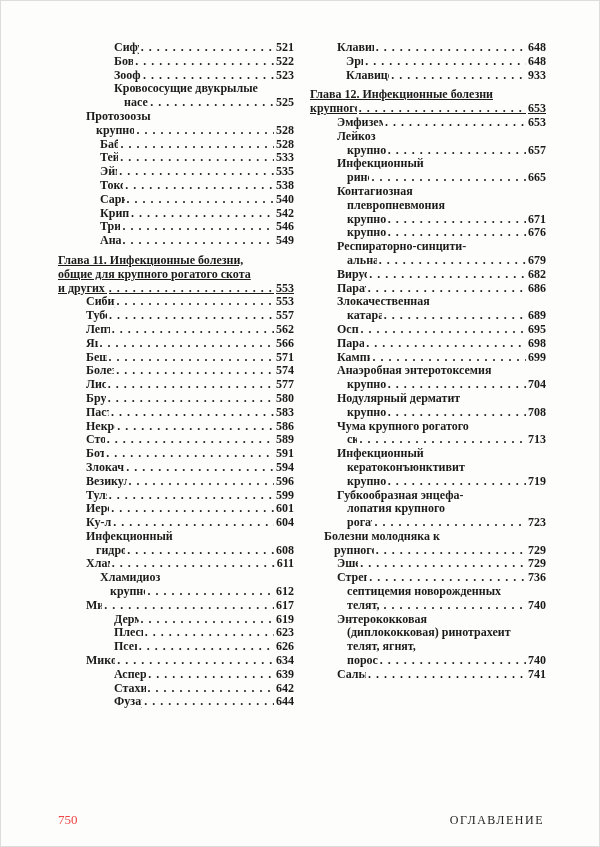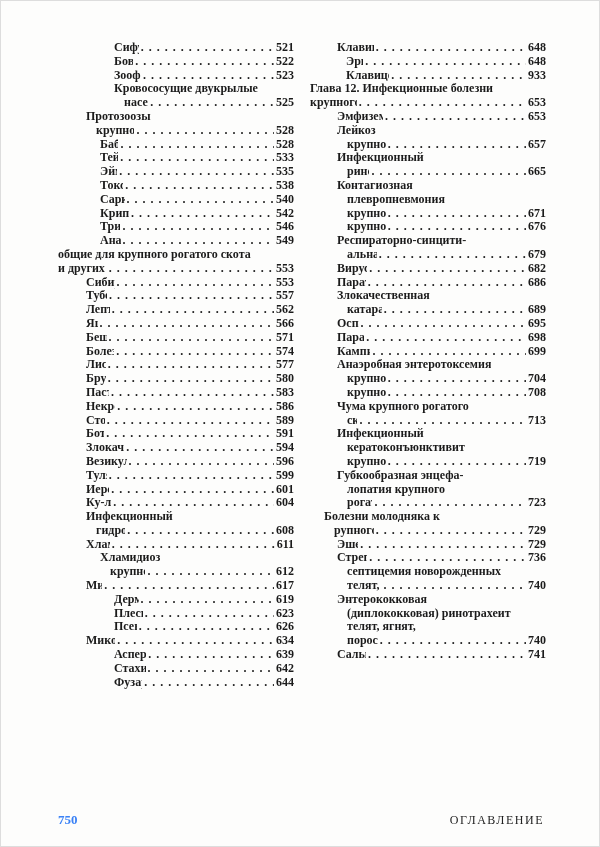--- a/index.html
+++ b/index.html
@@ -25,21 +25,21 @@
     gap: 16px;
   }
   .col {
     width: 236px;
     flex: 0 0 236px;
     font-size: 12px;
     line-height: 13.8px;
     font-weight: bold;
   }
   .entry { }
-  .entry.bold { margin-top: 0; }
+  .entry.bold { margin-top: 6px; text-decoration: underline; }
   .line {
     display: flex;
     align-items: baseline;
     white-space: nowrap;
     height: 13.8px;
     overflow: hidden;
   }
   .txt { flex: 0 1 auto; overflow: hidden; }
   .dots {
     flex: 1 1 auto;
@@ -65,22 +65,22 @@
     position: absolute;
     left: 57px;
     right: 55px;
     bottom: 18px;
     display: flex;
     justify-content: space-between;
     align-items: baseline;
   }
   .folio {
     font-size: 13px;
-    font-weight: bold;
-    color: #3b82f6;
+    font-weight: normal;
+    color: #ef4444;
   }
   .running-title {
     font-size: 12px;
     letter-spacing: 1.5px;
     font-weight: normal;
     color: #222;
   }
 </style>
 </head>
 <body>
@@ -179,20 +179,23 @@
           </div>
         </div>
         <div class="entry level-2">
           <div class="line">
             <span class="txt">Анаплазмоз</span>
             <span class="dots"></span>
             <span class="pg">549</span>
           </div>
         </div>
         <div class="entry level-0 bold">
+          <div class="line">
+            <span class="txt">Глава 11. Инфекционные болезни,</span>
+          </div>
           <div class="line cont">
             <span class="txt">общие для крупного рогатого скота</span>
           </div>
           <div class="line cont">
             <span class="txt">и других видов животных</span>
             <span class="dots"></span>
             <span class="pg">553</span>
           </div>
         </div>
         <div class="entry level-1">
@@ -536,20 +539,23 @@
           <div class="line">
             <span class="txt">Анаэробная энтеротоксемия</span>
           </div>
           <div class="line cont">
             <span class="txt">крупного рогатого скота</span>
             <span class="dots"></span>
             <span class="pg">704</span>
           </div>
         </div>
         <div class="entry level-2">
+          <div class="line">
+            <span class="txt">Нодулярный дерматит</span>
+          </div>
           <div class="line cont">
             <span class="txt">крупного рогатого скота</span>
             <span class="dots"></span>
             <span class="pg">708</span>
           </div>
         </div>
         <div class="entry level-2">
           <div class="line">
             <span class="txt">Чума крупного рогатого</span>
           </div>

